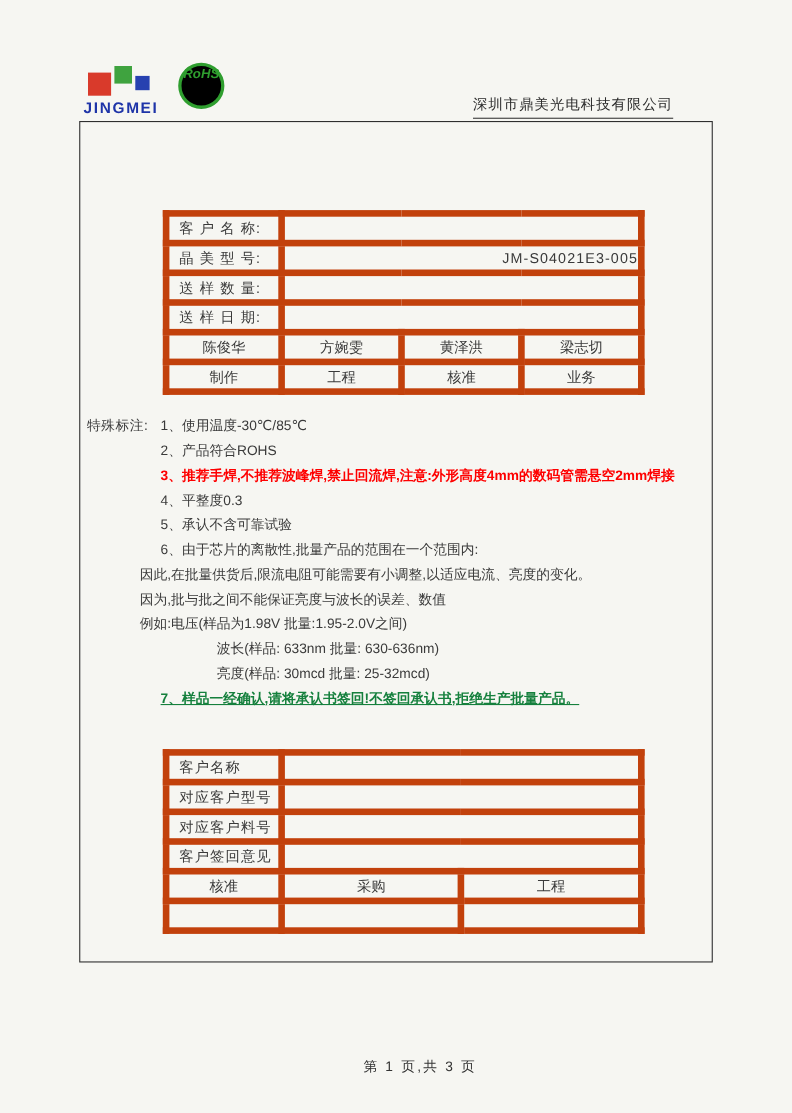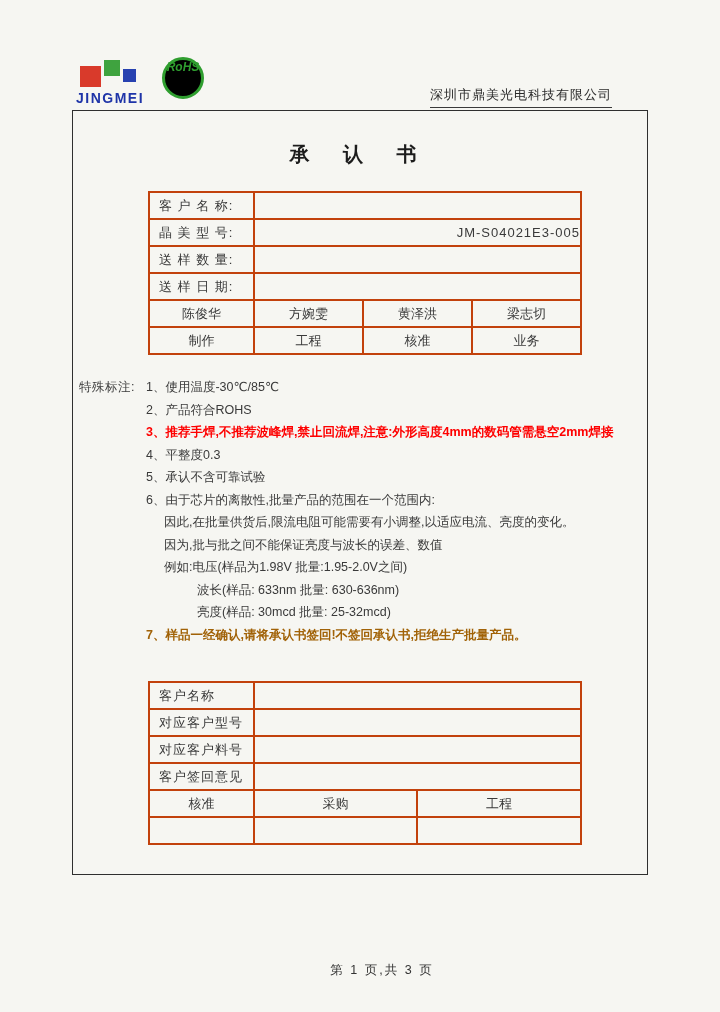--- a/index.html
+++ b/index.html
@@ -52,40 +52,40 @@
     text-align:center; font-size:20px; font-weight:bold;
     letter-spacing:14px; color:#1c1c1c;
   }
 
   
   .tbl {
     position:absolute; left:75px;
     width:432px; border-collapse:collapse; table-layout:fixed;
     font-size:13px; color:#3a3a3a;
   }
-  .tbl td { border:2px solid #c2410c; height:27px; overflow:hidden; white-space:nowrap; }
+  .tbl td { border:6px solid #c2410c; height:27px; overflow:hidden; white-space:nowrap; }
   .tbl .lbl { padding-left:9px; text-align:left; letter-spacing:1px; }
   .tbl .val { text-align:right; letter-spacing:1px; }
   .tbl .ctr { text-align:center; }
   .info-table { top:80px; }
   .info-table .c1 { width:105px; }
   .info-table .c2 { width:109px; }
   .cust-table { top:570px; }
   .cust-table .k1 { width:105px; }
   .cust-table .k2 { width:163px; }
   .cust-table .k3 { width:164px; }
 
   
   .notes { position:absolute; left:4px; top:265px; width:568px; font-size:12.5px; }
   .notes-label { position:absolute; left:2px; top:0; line-height:22.5px; letter-spacing:0.5px; }
   .note { margin-left:69px; line-height:22.5px; white-space:nowrap; }
-  .note.ind1 { margin-left:87px; }
+  .note.ind1 { margin-left:50px; }
   .note.ind2 { margin-left:120px; }
   .note.red { color:var(--note-red,#fe0000); font-weight:bold; }
-  .note.bold { font-weight:bold; color:#a16207; }
+  .note.bold { font-weight:bold; color:#15803d;text-decoration:underline; }
 
   .contact {
     position:absolute; left:75px; top:546px;
     font-size:11.5px; letter-spacing:0.2px; color:#3a3a3a; white-space:nowrap;
   }
 
   
   .footer {
     position:absolute; top:962px; left:0; width:100%;
     text-align:center; font-size:12.5px; letter-spacing:2px; color:#333;padding-left:44px;
@@ -104,21 +104,20 @@
   <div class="brand-text">JINGMEI</div>
 
   <div class="rohs">
     <span class="rohs-text">RoHS</span>
   </div>
 
   <div class="company">深圳市鼎美光电科技有限公司</div>
 
   <div class="doc-box">
 
-    <div class="title">承 认 书</div>
 
     <table class="tbl info-table">
       <colgroup>
           <col class="c1">
           <col class="c2">
           <col class="c2">
           <col class="c2">
         </colgroup>
       <tbody>
           <tr>

